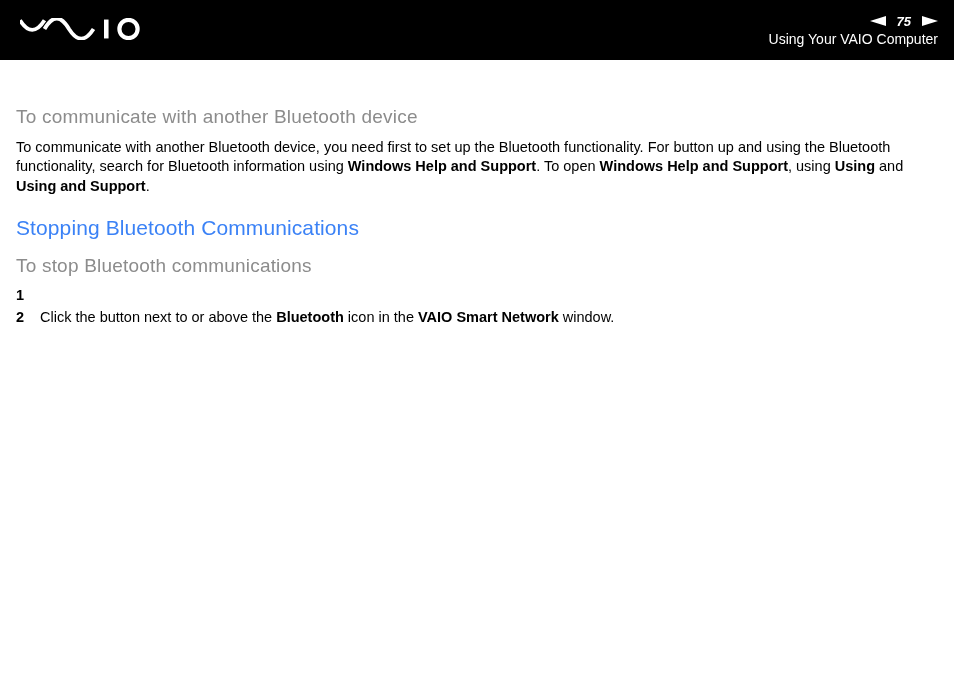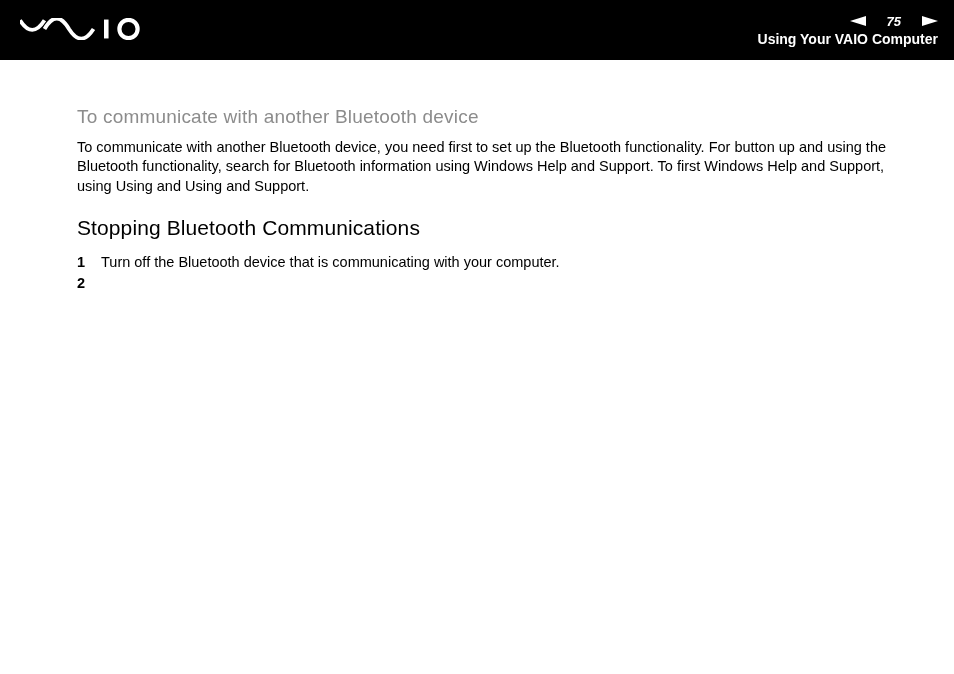--- a/index.html
+++ b/index.html
@@ -29,77 +29,76 @@
   }
   .header-right {
     display: flex;
     flex-direction: column;
     align-items: flex-end;
     gap: 2px;
   }
   .pager {
     display: flex;
     align-items: center;
-    gap: 18px;
+    gap: 8px;
     font-weight: bold;
     font-style: italic;
     font-size: 13px;
   }
   .pager .arrow {
     width: 16px;
     height: 12px;
     display: inline-block;
   }
   .pager .arrow svg {
     fill: #fff;
     width: 100%;
     height: 100%;
   }
   .page-num {
     background: #000;
     color: #fff;
     padding: 0 3px;
   }
   .section-label {
-    font-weight: bold;
+    font-weight: normal;
     font-size: 14px;
     color: #fff;
   }
   .content {
-    padding: 44px 40px 0 40px;
+    padding: 44px 40px 0 16px;
     line-height: 1.35;
-    margin-left: 37px;
   }
   .sub-head {
     color: #8c8c8c;
     font-size: 19px;
     margin: 0 0 8px 0;
     font-weight: normal;
     letter-spacing: 0.2px;
   }
   .body-text {
     margin: 0 0 18px 0;
   }
   .section-head {
-    color: #000000;
+    color: #3b82f6;
     font-size: 21px;
     margin: 0 0 10px 0;
     font-weight: normal;
     letter-spacing: 0.1px;
   }
   .step {
     display: flex;
     margin: 2px 0;
   }
   .step-num {
     font-weight: bold;
     width: 24px;
     flex-shrink: 0;
   }
-  b { font-weight: normal; }
+  b { font-weight: bold; }
 </style>
 </head>
 <body>
 
 <div class="header">
   <div class="logo">
     <svg viewBox="0 0 400 60" width="140" aria-hidden="true">
       <path d="M 0 5 Q 35 60 70 5" fill="none" stroke="#fff" stroke-width="11"></path>
       <path d="M 70 5 Q 105 -55 140 5 Q 175 60 210 5" fill="none" stroke="#fff" stroke-width="11" transform="translate(0,25)"></path>
       <rect x="240" y="3" width="13" height="54" fill="#fff"></rect>
@@ -122,28 +121,31 @@
     </div>
     <div class="section-label">Using Your VAIO Computer</div>
   </div>
 </div>
 
 <div class="content">
 
   <h2 class="sub-head">To communicate with another Bluetooth device</h2>
 
   <p class="body-text">
-    <span>To communicate with another Bluetooth device, you need first to set up the Bluetooth functionality. For button up and using the Bluetooth functionality, search for Bluetooth information using </span><b>Windows Help and Support</b><span>. To first </span><b>Windows Help and Support</b><span>, using </span><b>Using</b><span> and </span><b>Using and Support</b><span>.</span>
+    <span>To communicate with another Bluetooth device, you need first to set up the Bluetooth functionality. For button up and using the Bluetooth functionality, search for Bluetooth information using </span><b>Windows Help and Support</b><span>. To open </span><b>Windows Help and Support</b><span>, using </span><b>Using</b><span> and </span><b>Using and Support</b><span>.</span>
   </p>
 
   <h1 class="section-head">Stopping Bluetooth Communications</h1>
 
+  <h2 class="sub-head">To stop Bluetooth communications</h2>
 
   <div class="step">
     <div class="step-num">1</div>
-    <div>Turn off the Bluetooth device that is communicating with your computer.</div>
   </div>
 
   <div class="step">
     <div class="step-num">2</div>
+    <div>
+      <span>Click the button next to or above the </span><b>Bluetooth</b><span> icon in the </span><b>VAIO Smart Network</b><span> window.</span>
+    </div>
   </div>
 
 </div>
 
 </body></html>

